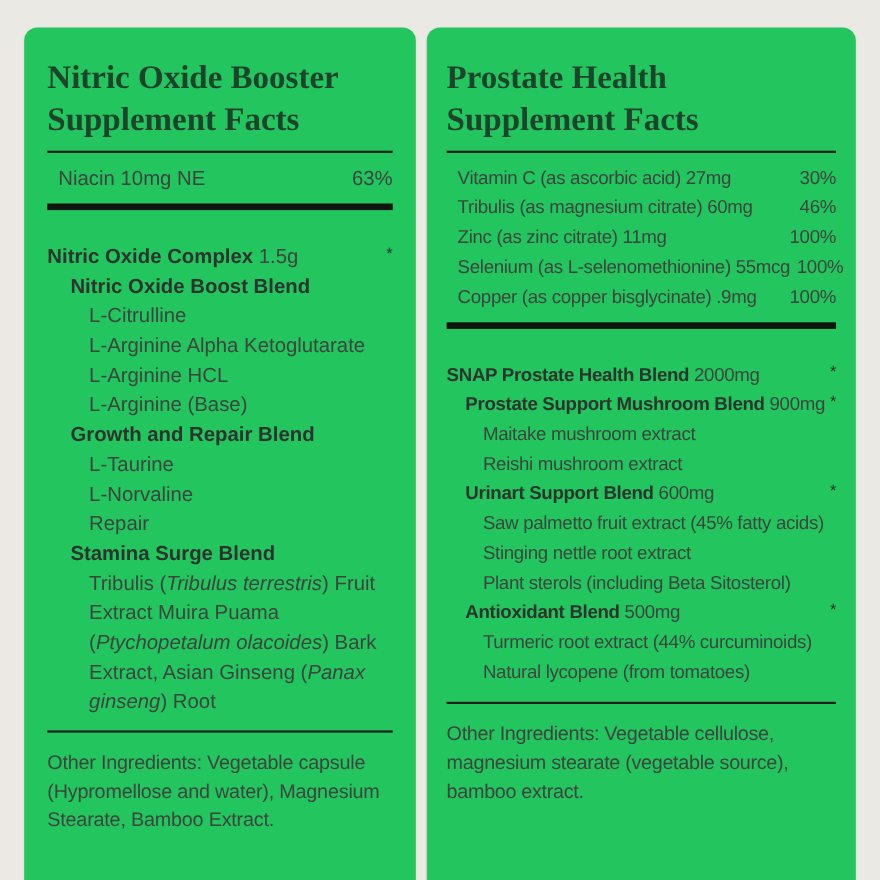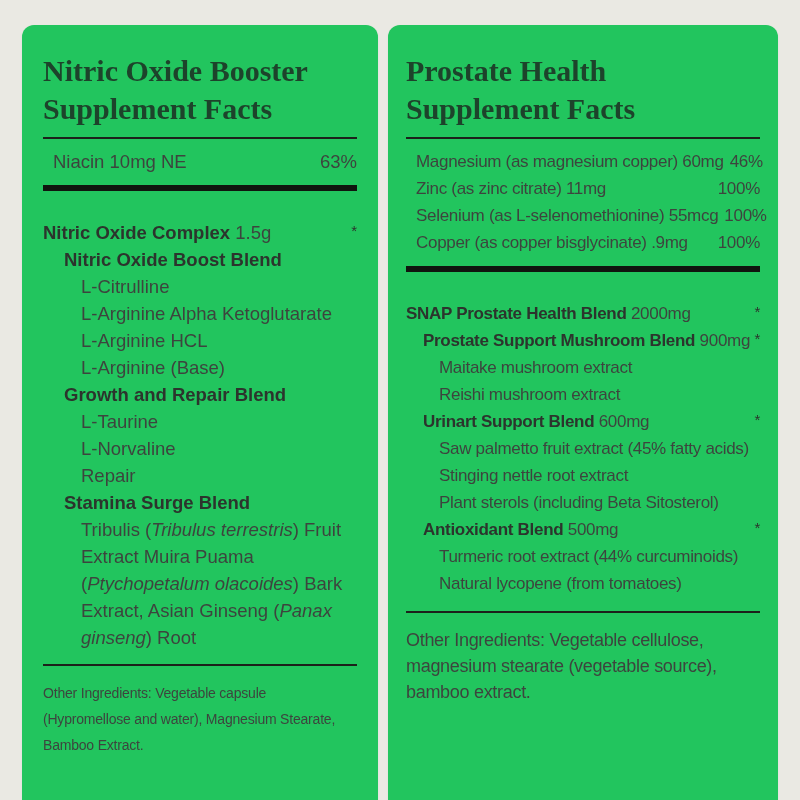--- a/index.html
+++ b/index.html
@@ -62,21 +62,21 @@
   .card.right .ind2 { padding-left:33px; }
   .ing { line-height:27px; }
 
   
   .other-rule-left  { margin-top:13px; }
   .other-rule-right { margin-top:14px; }
   .other {
     margin-top:14px;
     line-height:26px;
   }
-  .card.left  .other { font-size:14px; letter-spacing:-0.2px; }
+  .card.left  .other { font-size:18px; letter-spacing:-0.2px; }
   .card.right .other { font-size:18px; letter-spacing:-0.3px; }
   em { font-style:italic; }
 </style>
 </head>
 <body>
 
 <div class="page">
 
   <section class="card left">
     <h1 class="facts-title">Nitric Oxide Booster
@@ -123,21 +123,25 @@
     <p class="other">Other Ingredients: Vegetable capsule (Hypromellose and water), Magnesium Stearate, Bamboo Extract.</p>
   </section>
 
   <section class="card right">
     <h1 class="facts-title">Prostate Health
 Supplement Facts</h1>
     <hr class="rule-thin">
 
     <div class="nutrients">
       <div class="n-row">
-        <span class="n-name">Magnesium (as magnesium copper) 60mg</span>
+        <span class="n-name">Vitamin C (as ascorbic acid) 27mg</span>
+        <span class="n-dv">30%</span>
+      </div>
+      <div class="n-row">
+        <span class="n-name">Tribulis (as magnesium citrate) 60mg</span>
         <span class="n-dv">46%</span>
       </div>
       <div class="n-row">
         <span class="n-name">Zinc (as zinc citrate) 11mg</span>
         <span class="n-dv">100%</span>
       </div>
       <div class="n-row">
         <span class="n-name">Selenium (as L-selenomethionine) 55mcg</span>
         <span class="n-dv">100%</span>
       </div>

